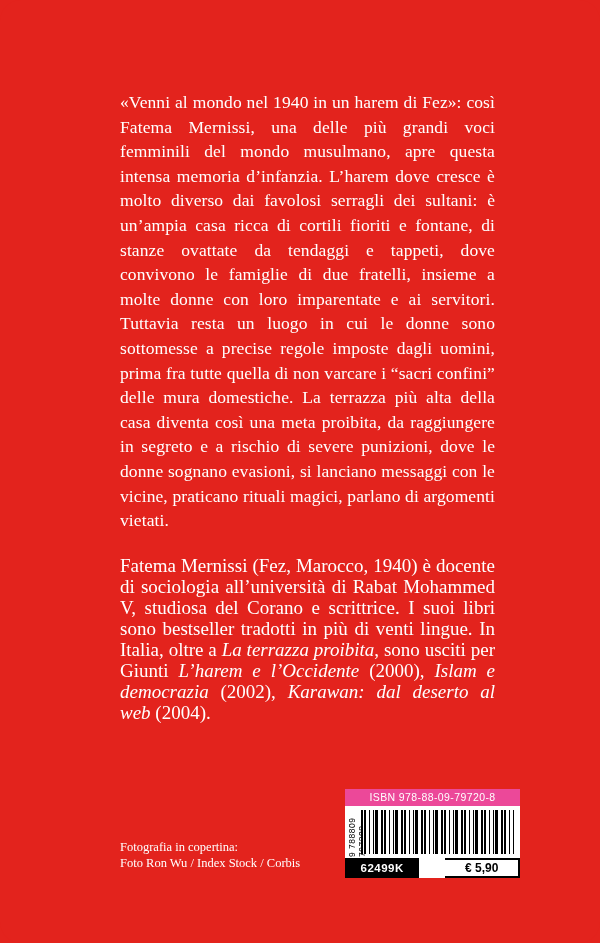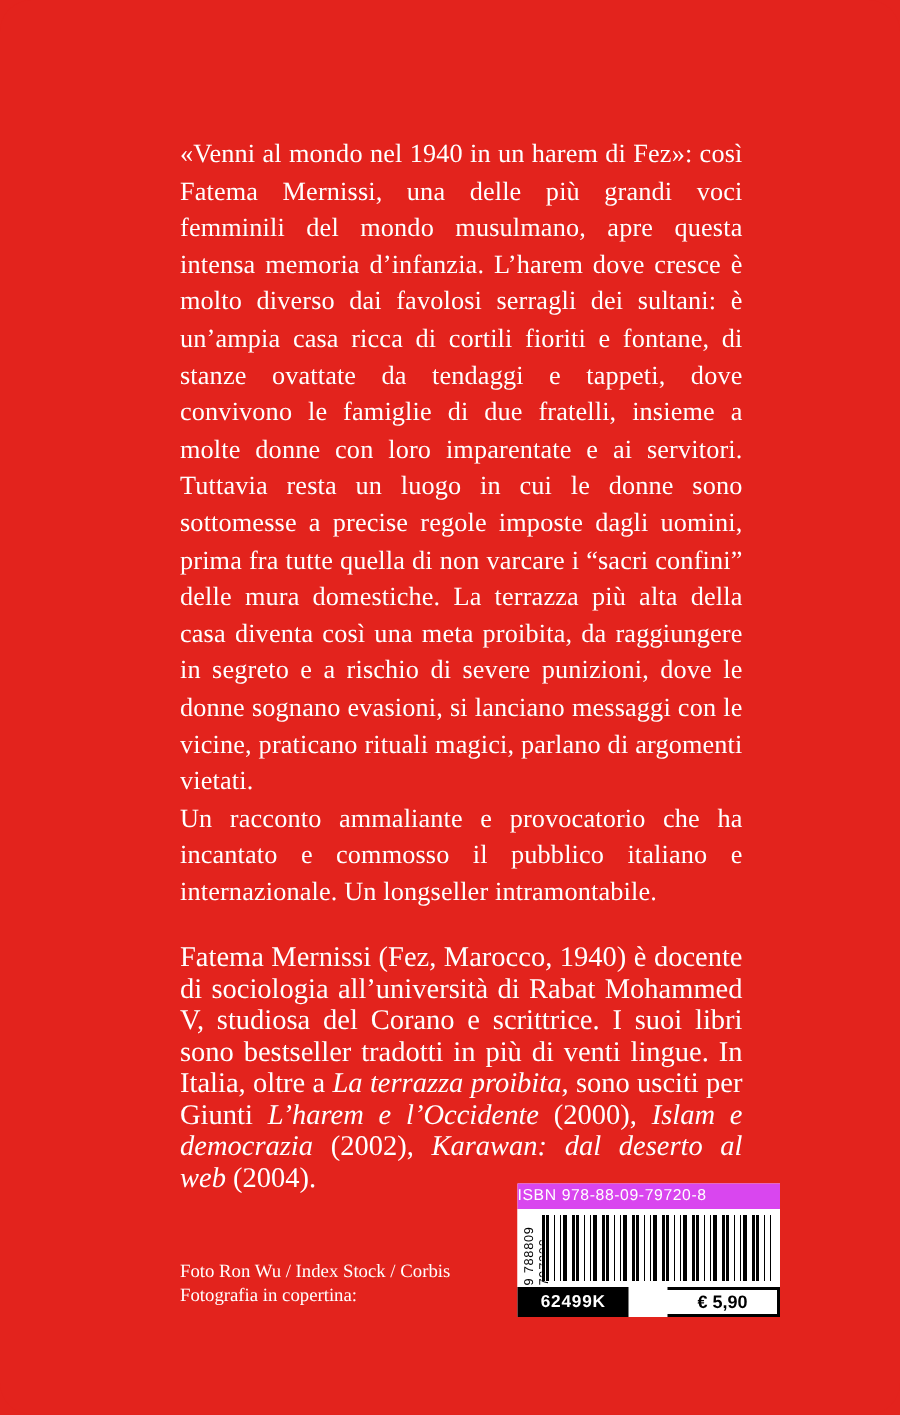--- a/index.html
+++ b/index.html
@@ -48,26 +48,26 @@
     position: absolute;
     left: 345px;
     top: 789px;
     width: 175px;
     height: 89px;
     background: #ffffff;
     box-sizing: border-box;
   }
   .isbn-bar {
     height: 17px;
-    background: #d946ef;
+    background: #ec4899;
     color: #ffffff;
     font-family: "Liberation Sans", sans-serif;
     font-size: 10.5px;
     line-height: 17px;
-    text-align: left;
+    text-align: center;
     letter-spacing: 0.4px;
   }
   .barcode-area {
     position: relative;
     height: 52px;
     background: #ffffff;
   }
   .vdigits {
     position: absolute;
     left: 2px;
@@ -129,28 +129,27 @@
   }
 </style>
 </head>
 <body style="background: rgb(227, 35, 29);">
 
 <div class="cover" style="background: rgb(227, 35, 29); color: rgb(255, 255, 255); border-radius: 21px;">
 
   <div class="content">
     <div class="blurb">
       <p>«Venni al mondo nel 1940 in un harem di Fez»: così Fatema Mernissi, una delle più grandi voci femminili del mondo musulmano, apre questa intensa memoria d’infanzia. L’harem dove cresce è molto diverso dai favolosi serragli dei sultani: è un’ampia casa ricca di cortili fioriti e fontane, di stanze ovattate da tendaggi e tappeti, dove convivono le famiglie di due fratelli, insieme a molte donne con loro imparentate e ai servitori. Tuttavia resta un luogo in cui le donne sono sottomesse a precise regole imposte dagli uomini, prima fra tutte quella di non varcare i “sacri confini” delle mura domestiche. La terrazza più alta della casa diventa così una meta proibita, da raggiungere in segreto e a rischio di severe punizioni, dove le donne sognano evasioni, si lanciano messaggi con le vicine, praticano rituali magici, parlano di argomenti vietati.</p>
-      <p>Un racconto ammaliante e provocatorio che ha incantato e commosso il pubblico italiano e internazionale. Un longseller intramontabile.</p>
     </div>
     <div class="bio"><span>Fatema Mernissi (Fez, Marocco, 1940) è docente di sociologia all’università di Rabat Mohammed V, studiosa del Corano e scrittrice. I suoi libri sono bestseller tradotti in più di venti lingue. In Italia, oltre a </span><em>La terrazza proibita</em><span>, sono usciti per Giunti </span><em>L’harem e l’Occidente</em><span> (2000), </span><em>Islam e democrazia</em><span> (2002), </span><em>Karawan: dal deserto al web</em><span> (2004).</span></div>
   </div>
 
   <div class="credit">
+    <div>Fotografia in copertina:</div>
     <div>Foto Ron Wu / Index Stock / Corbis</div>
-    <div>Fotografia in copertina:</div>
   </div>
 
   <div class="barcode-box">
     <div class="isbn-bar">ISBN 978-88-09-79720-8</div>
     <div class="barcode-area">
       <span class="vdigits">9 788809 797208</span>
       <div class="bars"></div>
     </div>
     <div class="price-row">
       <div class="code-cell">62499K</div>

